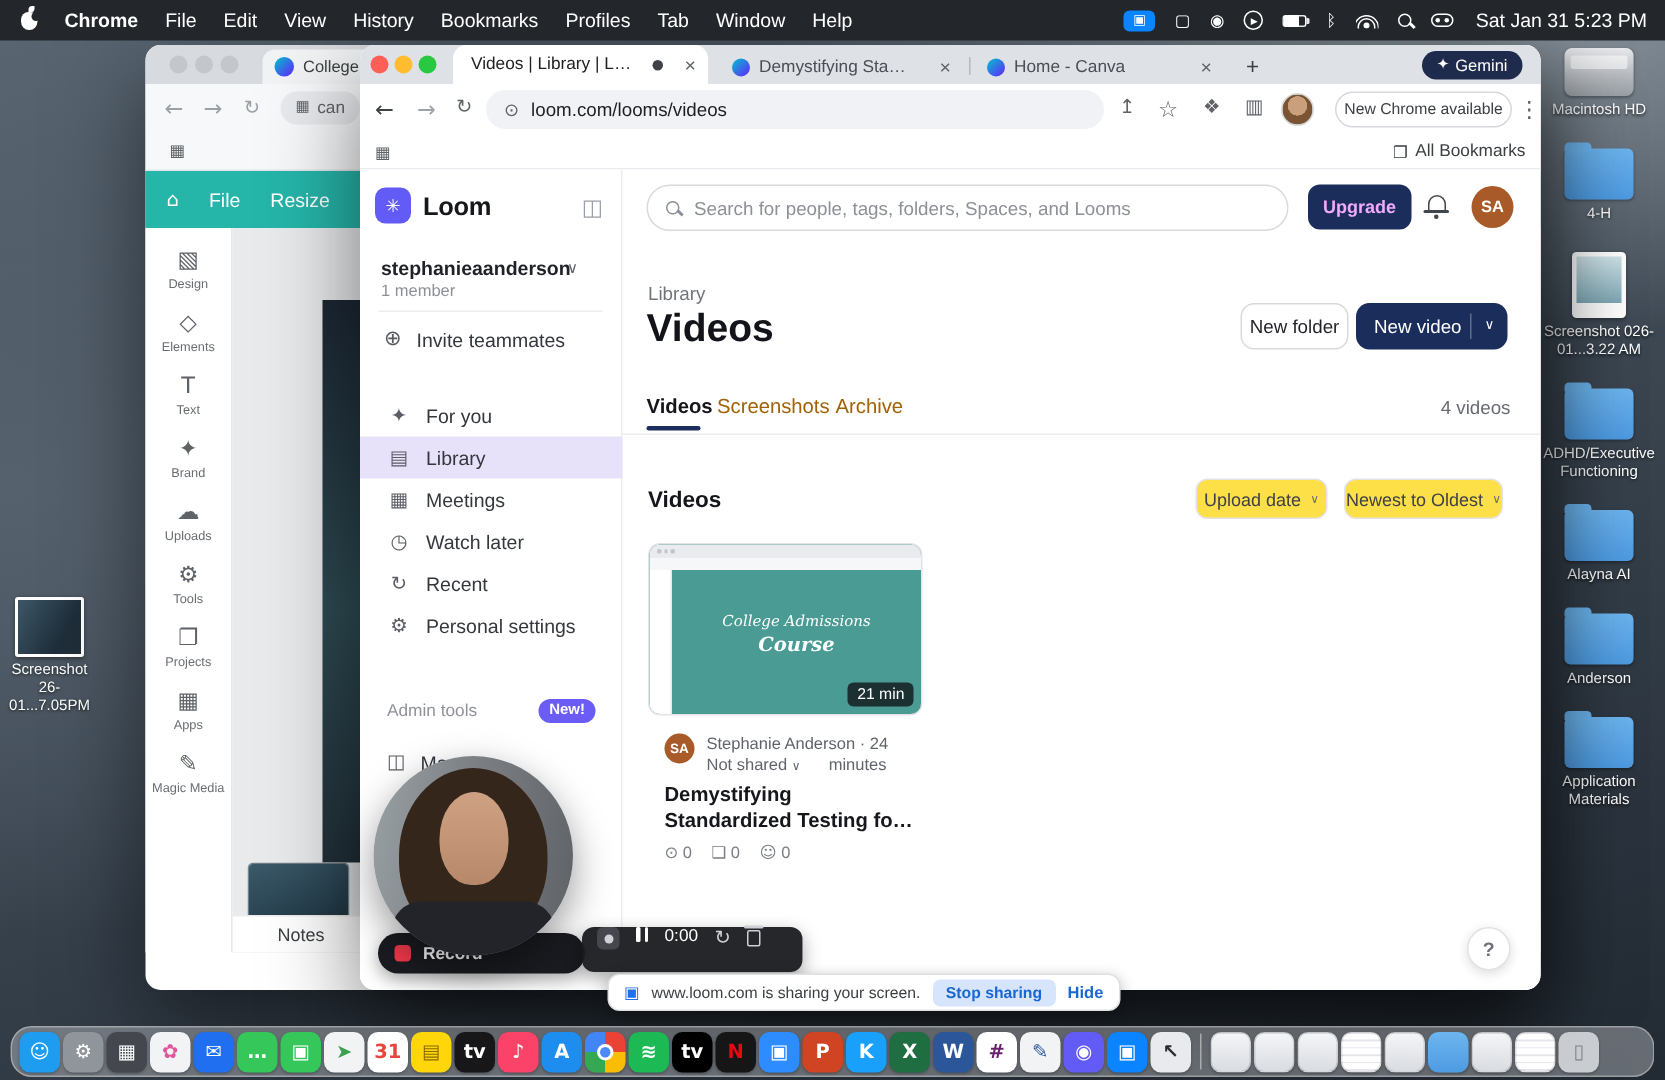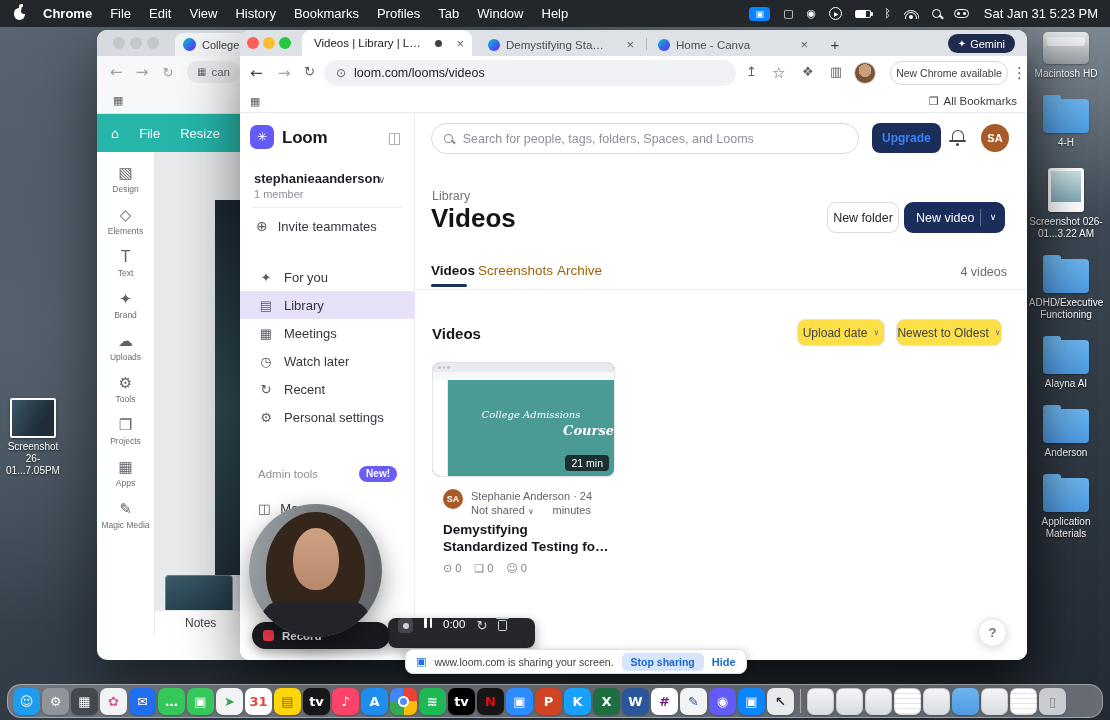--- a/index.html
+++ b/index.html
@@ -117,21 +117,21 @@
   .l-admin{position:absolute;left:0;top:352px;width:175px;height:18px;display:flex;align-items:center;padding:0 18px}
   .l-admin .al{font-size:11.5px;color:#8f929a}
   .l-badge{margin-left:auto;height:16px;line-height:16px;border-radius:8px;background:#6a5cf5;color:#fff;font-size:10px;font-weight:600;padding:0 7px}
   .l-ma{position:absolute;left:0;top:382px;width:175px;height:26px;display:flex;align-items:center;gap:10px;padding-left:18px;font-size:13px;color:#34373d}
   .l-ma .ni{font-size:13px;color:#5b5e66;font-family:"DejaVu Sans",sans-serif}
 
   .l-main{position:absolute;left:175px;top:0;right:0;bottom:0}
   .l-search{position:absolute;left:16px;top:10px;width:428px;height:31px;border:1px solid #d9d9de;border-radius:16px;background:#fff;display:flex;align-items:center;gap:10px;padding:0 12px;color:#8b8f96}
   .l-search input{border:none;outline:none;background:transparent;font-size:12.5px;color:#3c3f46;width:100%;font-family:"Liberation Sans",sans-serif}
   .l-search input::placeholder{color:#8d9097}
-  .l-upgrade{position:absolute;left:457px;top:10px;height:30px;border-radius:8px;background:#1b2d5b;color:#3b82f6;font-size:12px;font-weight:600;display:flex;align-items:center;padding:0 10px}
+  .l-upgrade{position:absolute;left:457px;top:10px;height:30px;border-radius:8px;background:#1b2d5b;color:#f0abfc;font-size:12px;font-weight:600;display:flex;align-items:center;padding:0 10px}
   .bell{position:absolute;left:537px;top:17px;width:12px;height:11px;border:1.6px solid #41454c;border-bottom:none;border-radius:7px 7px 2px 2px}
   .bell::after{content:"";position:absolute;left:-4px;top:9px;width:17px;height:1.6px;background:#41454c;border-radius:1px}
   .bell::before{content:"";position:absolute;left:3px;top:11.5px;width:3px;height:3px;border-radius:50%;background:#41454c}
   .l-avatar{position:absolute;left:566px;top:11px;width:28px;height:28px;border-radius:50%;background:#a85a28;color:#fff;font-size:11px;font-weight:700;display:flex;align-items:center;justify-content:center}
   .l-crumb{position:absolute;left:17px;top:76px;font-size:12.5px;color:#71747c}
   .l-title{position:absolute;left:16px;top:90px;font-size:26px;font-weight:700;color:#131419}
   .btn-newfolder{position:absolute;left:412px;top:89px;width:72px;height:31px;border:1px solid #d9d9de;border-radius:9px;background:#fff;font-size:12.5px;color:#1f2127;display:flex;align-items:center;justify-content:center}
   .btn-newvideo{position:absolute;left:489px;top:89px;width:101px;height:31px;border-radius:9px;background:#1b2d5b;color:#fff;font-size:12.5px;display:flex;align-items:center}
   .btn-newvideo .lbl{padding-left:12px}
   .btn-newvideo .vdiv{width:1px;height:17px;background:rgba(255,255,255,.3);margin-left:auto}
@@ -145,21 +145,21 @@
   .l-pill{position:absolute;top:206px;height:27px;border:1px solid #e2e2e7;border-radius:8px;background:#fde047;color:#3e414a;font-size:12px;display:flex;align-items:center;justify-content:center;gap:6px}
   .l-pill .chv{font-size:8px;color:#6b6e76}
 
   .card{position:absolute;left:17px;top:249px;width:183px}
   .thumb{position:relative;width:183px;height:115px;border:1px solid #e3e3e8;border-radius:8px;overflow:hidden;background:#4a9b94}
   .th-bar{position:absolute;left:0;top:0;right:0;height:9px;background:#e9ebee;display:flex;align-items:center;gap:2px;padding-left:5px}
   .th-bar i{width:2.5px;height:2.5px;border-radius:50%;background:#c2c6cb;display:block}
   .th-bar2{position:absolute;left:0;top:9px;right:0;height:8px;background:#f6f7f8}
   .th-side{position:absolute;left:0;top:17px;bottom:0;width:15px;background:#fff;border-right:1px solid #e8e8e8}
   .th-script1{position:absolute;left:15px;right:0;top:46px;text-align:center;color:#fff;font-family:"DejaVu Serif",serif;font-style:italic;font-size:10px}
-  .th-script2{position:absolute;left:15px;right:0;top:60px;text-align:right;color:#fff;font-family:"DejaVu Serif",serif;font-style:italic;font-size:13px;font-weight:700}
+  .th-script2{position:absolute;left:15px;right:0;top:60px;text-align:center;color:#fff;font-family:"DejaVu Serif",serif;font-style:italic;font-size:13px;font-weight:700}
   .th-dur{position:absolute;right:5px;bottom:5px;background:rgba(15,17,22,.78);color:#fff;font-size:10.5px;padding:2px 6px;border-radius:4px}
   .c-avatar{position:absolute;left:11px;top:127px;width:20px;height:20px;border-radius:50%;background:#a85a28;color:#fff;font-size:9px;font-weight:700;display:flex;align-items:center;justify-content:center}
   .c-meta1{position:absolute;left:39px;top:128px;font-size:11px;color:#60646c;white-space:nowrap}
   .c-meta2{position:absolute;left:39px;top:142px;width:120px;display:flex;justify-content:space-between;font-size:11px;color:#60646c}
   .c-title{position:absolute;left:11px;top:160px;width:168px;font-size:13.5px;font-weight:600;color:#16171c;line-height:16.5px;display:-webkit-box;-webkit-line-clamp:2;-webkit-box-orient:vertical;overflow:hidden}
   .c-stats{position:absolute;left:11px;top:200px;display:flex;gap:13px;font-size:11px;color:#7b7e85;align-items:center}
   .c-stats .si{font-family:"DejaVu Sans",sans-serif;margin-right:3px}
   .l-help{position:absolute;left:563px;top:505px;width:29px;height:29px;border-radius:50%;background:#fff;border:1px solid #e2e2e6;box-shadow:0 2px 8px rgba(0,0,0,.14);display:flex;align-items:center;justify-content:center;font-size:13px;font-weight:600;color:#6e7177}
 
   

